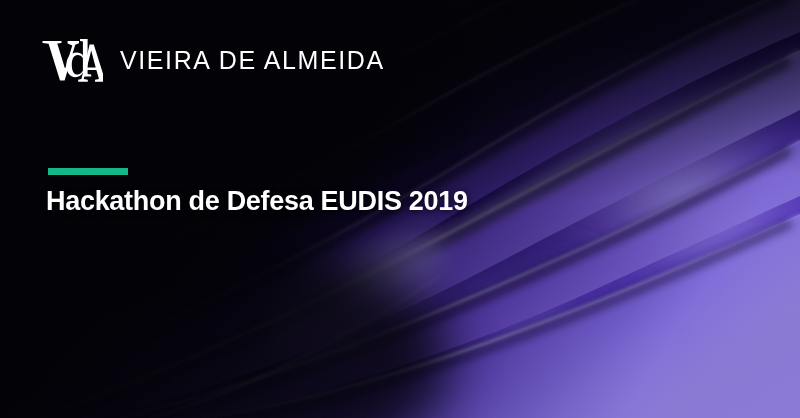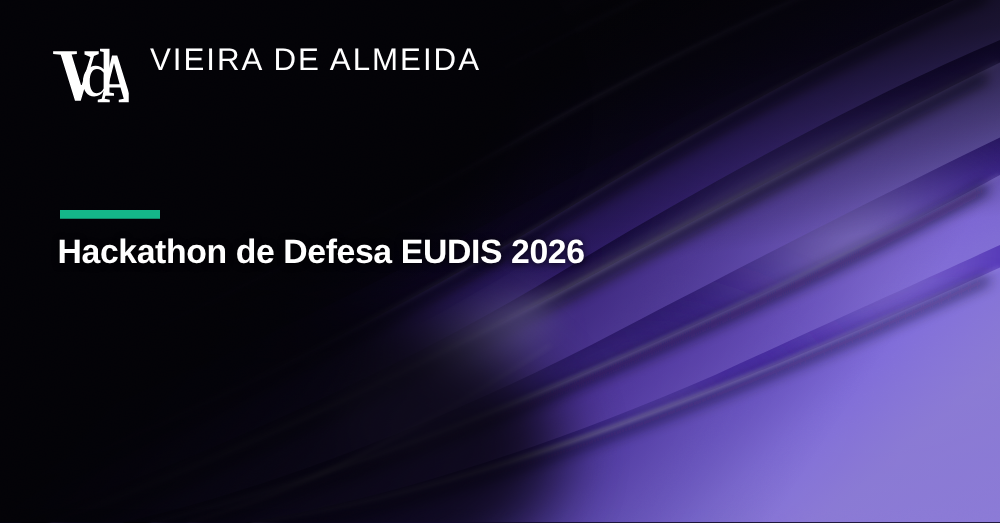--- a/index.html
+++ b/index.html
@@ -38,21 +38,21 @@
     inset: 0;
     z-index: 5;
   }
 
   
   .logo-lockup {
     position: absolute;
     left: 41px;
     top: 36px;
     display: flex;
-    align-items: flex-start;
+    align-items: center;
   }
   .logo-mark {
     width: 62px;
     height: 50px;
     display: block;
   }
   .logo-wordmark {
     margin-left: 17px;
     color: #ffffff;
     font-family: "Liberation Sans", sans-serif;
@@ -280,16 +280,16 @@
                    L54.0,43.7 L58.0,43.0 L55.4,34.0 L45.2,34.0 L42.7,43.0 L46.8,43.7
                    L46.8,45.8 L37.2,45.8 L37.2,43.7 L40.4,43.0 Z M50.2,14.6 L45.9,31.4
                    L54.7,31.4 Z"></path>
         </g>
       </svg>
       <div class="logo-wordmark">VIEIRA DE ALMEIDA</div>
     </div>
 
     <div class="accent-bar"></div>
 
-    <div class="headline">Hackathon de Defesa EUDIS 2026</div>
+    <div class="headline">Hackathon de Defesa EUDIS 2019</div>
 
   </div>
 </div>
 
 </body></html>

